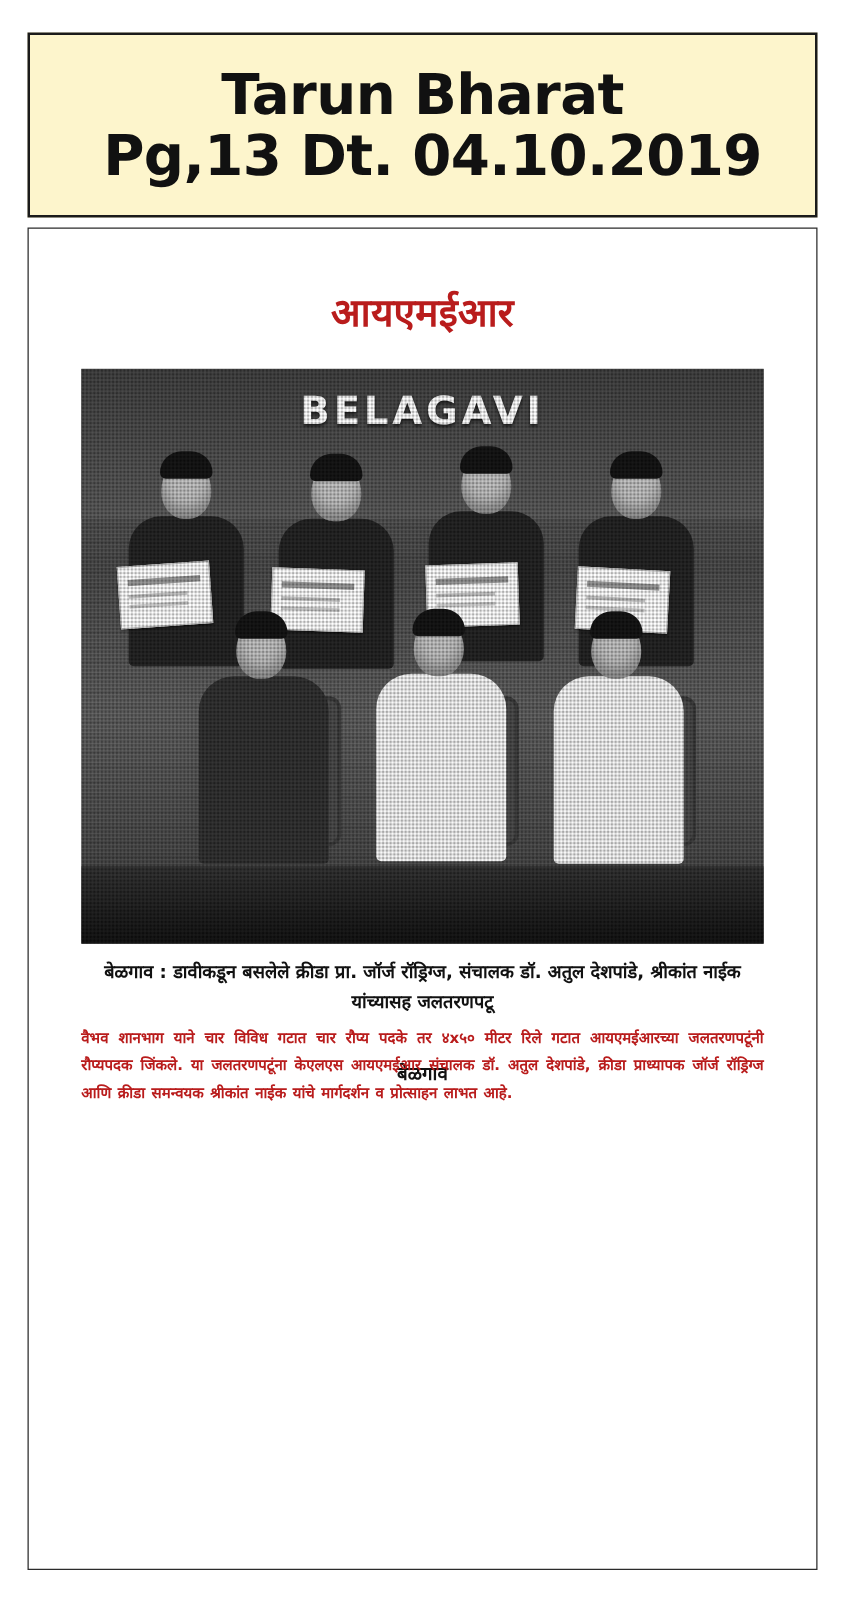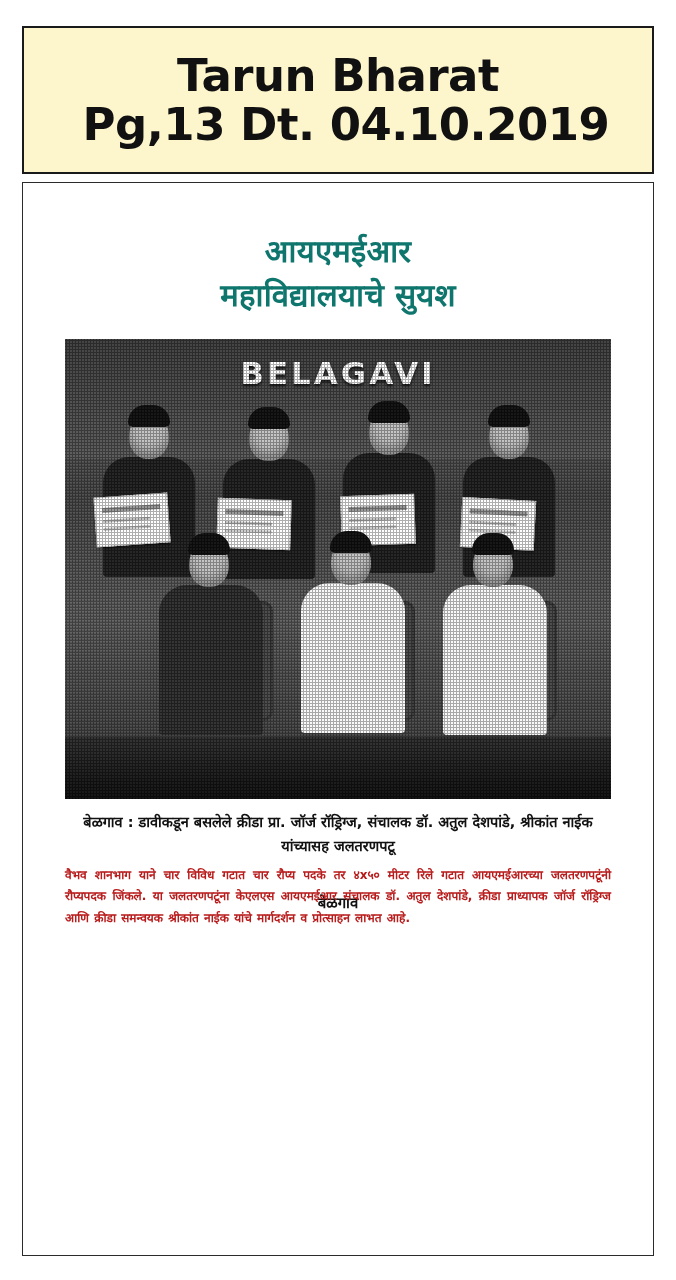--- a/index.html
+++ b/index.html
@@ -66,21 +66,21 @@
     box-sizing: border-box;
     background: #ffffff;
     overflow: hidden;
   }
 
   .headline {
     margin: 46px 40px 0 40px;
     text-align: center;
     font-family: "DejaVu Sans", sans-serif;
     font-weight: bold;
-    color: #0f766e;
+    color: #b91c1c;
     font-size: 31px;
     line-height: 1.42;
     letter-spacing: 0.2px;
   }
 
   
   .photo-wrap {
     margin: 22px 42px 0 42px;
     height: 460px;
     position: relative;
@@ -239,21 +239,20 @@
 
   <div class="masthead">
     <div class="line1">Tarun Bharat</div>
     <div class="line2">Pg,13 Dt. 04.10.2019</div>
   </div>
 
   <div class="clipping">
 
     <div class="headline">
       <div>आयएमईआर</div>
-      <div>महाविद्यालयाचे सुयश</div>
     </div>
 
     <div class="photo-wrap">
       <div class="photo-bg"></div>
       <div class="photo-backdrop-band"></div>
       <div class="belagavi">BELAGAVI</div>
 
       <div class="body-back" style="left:38px; top:118px;"></div>
       <div class="head" style="left:64px; top:72px;"></div>
       <div class="hair" style="left:63px; top:66px;"></div>

